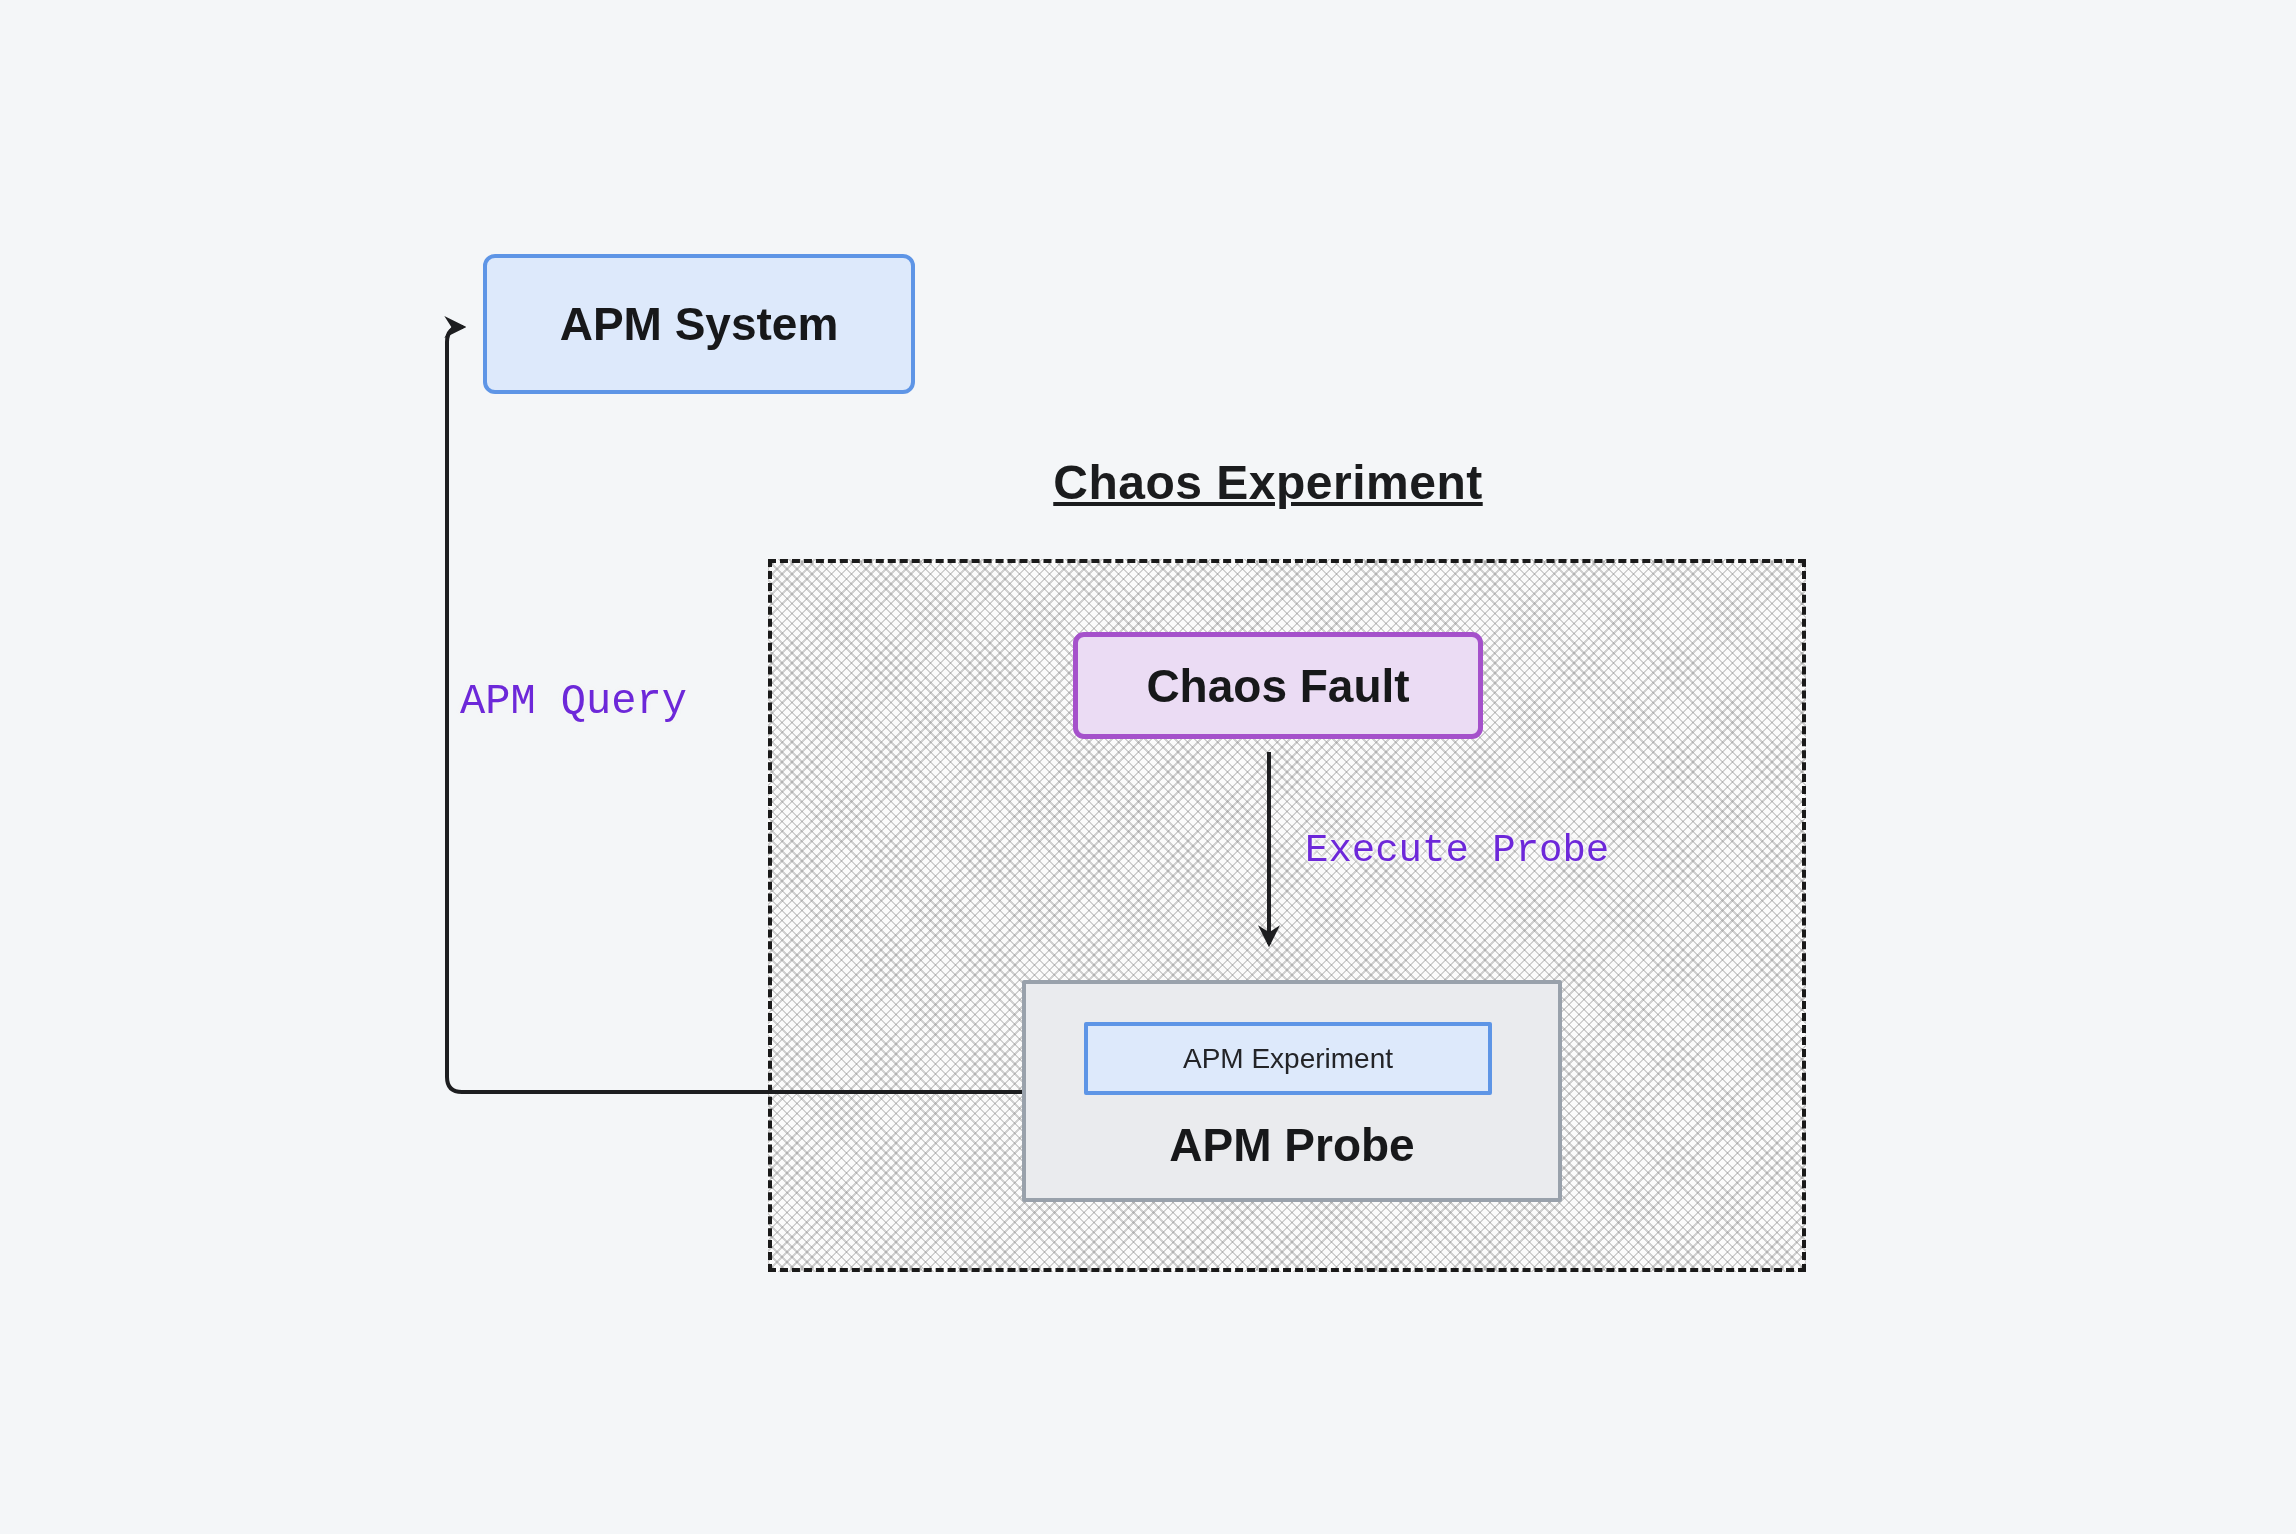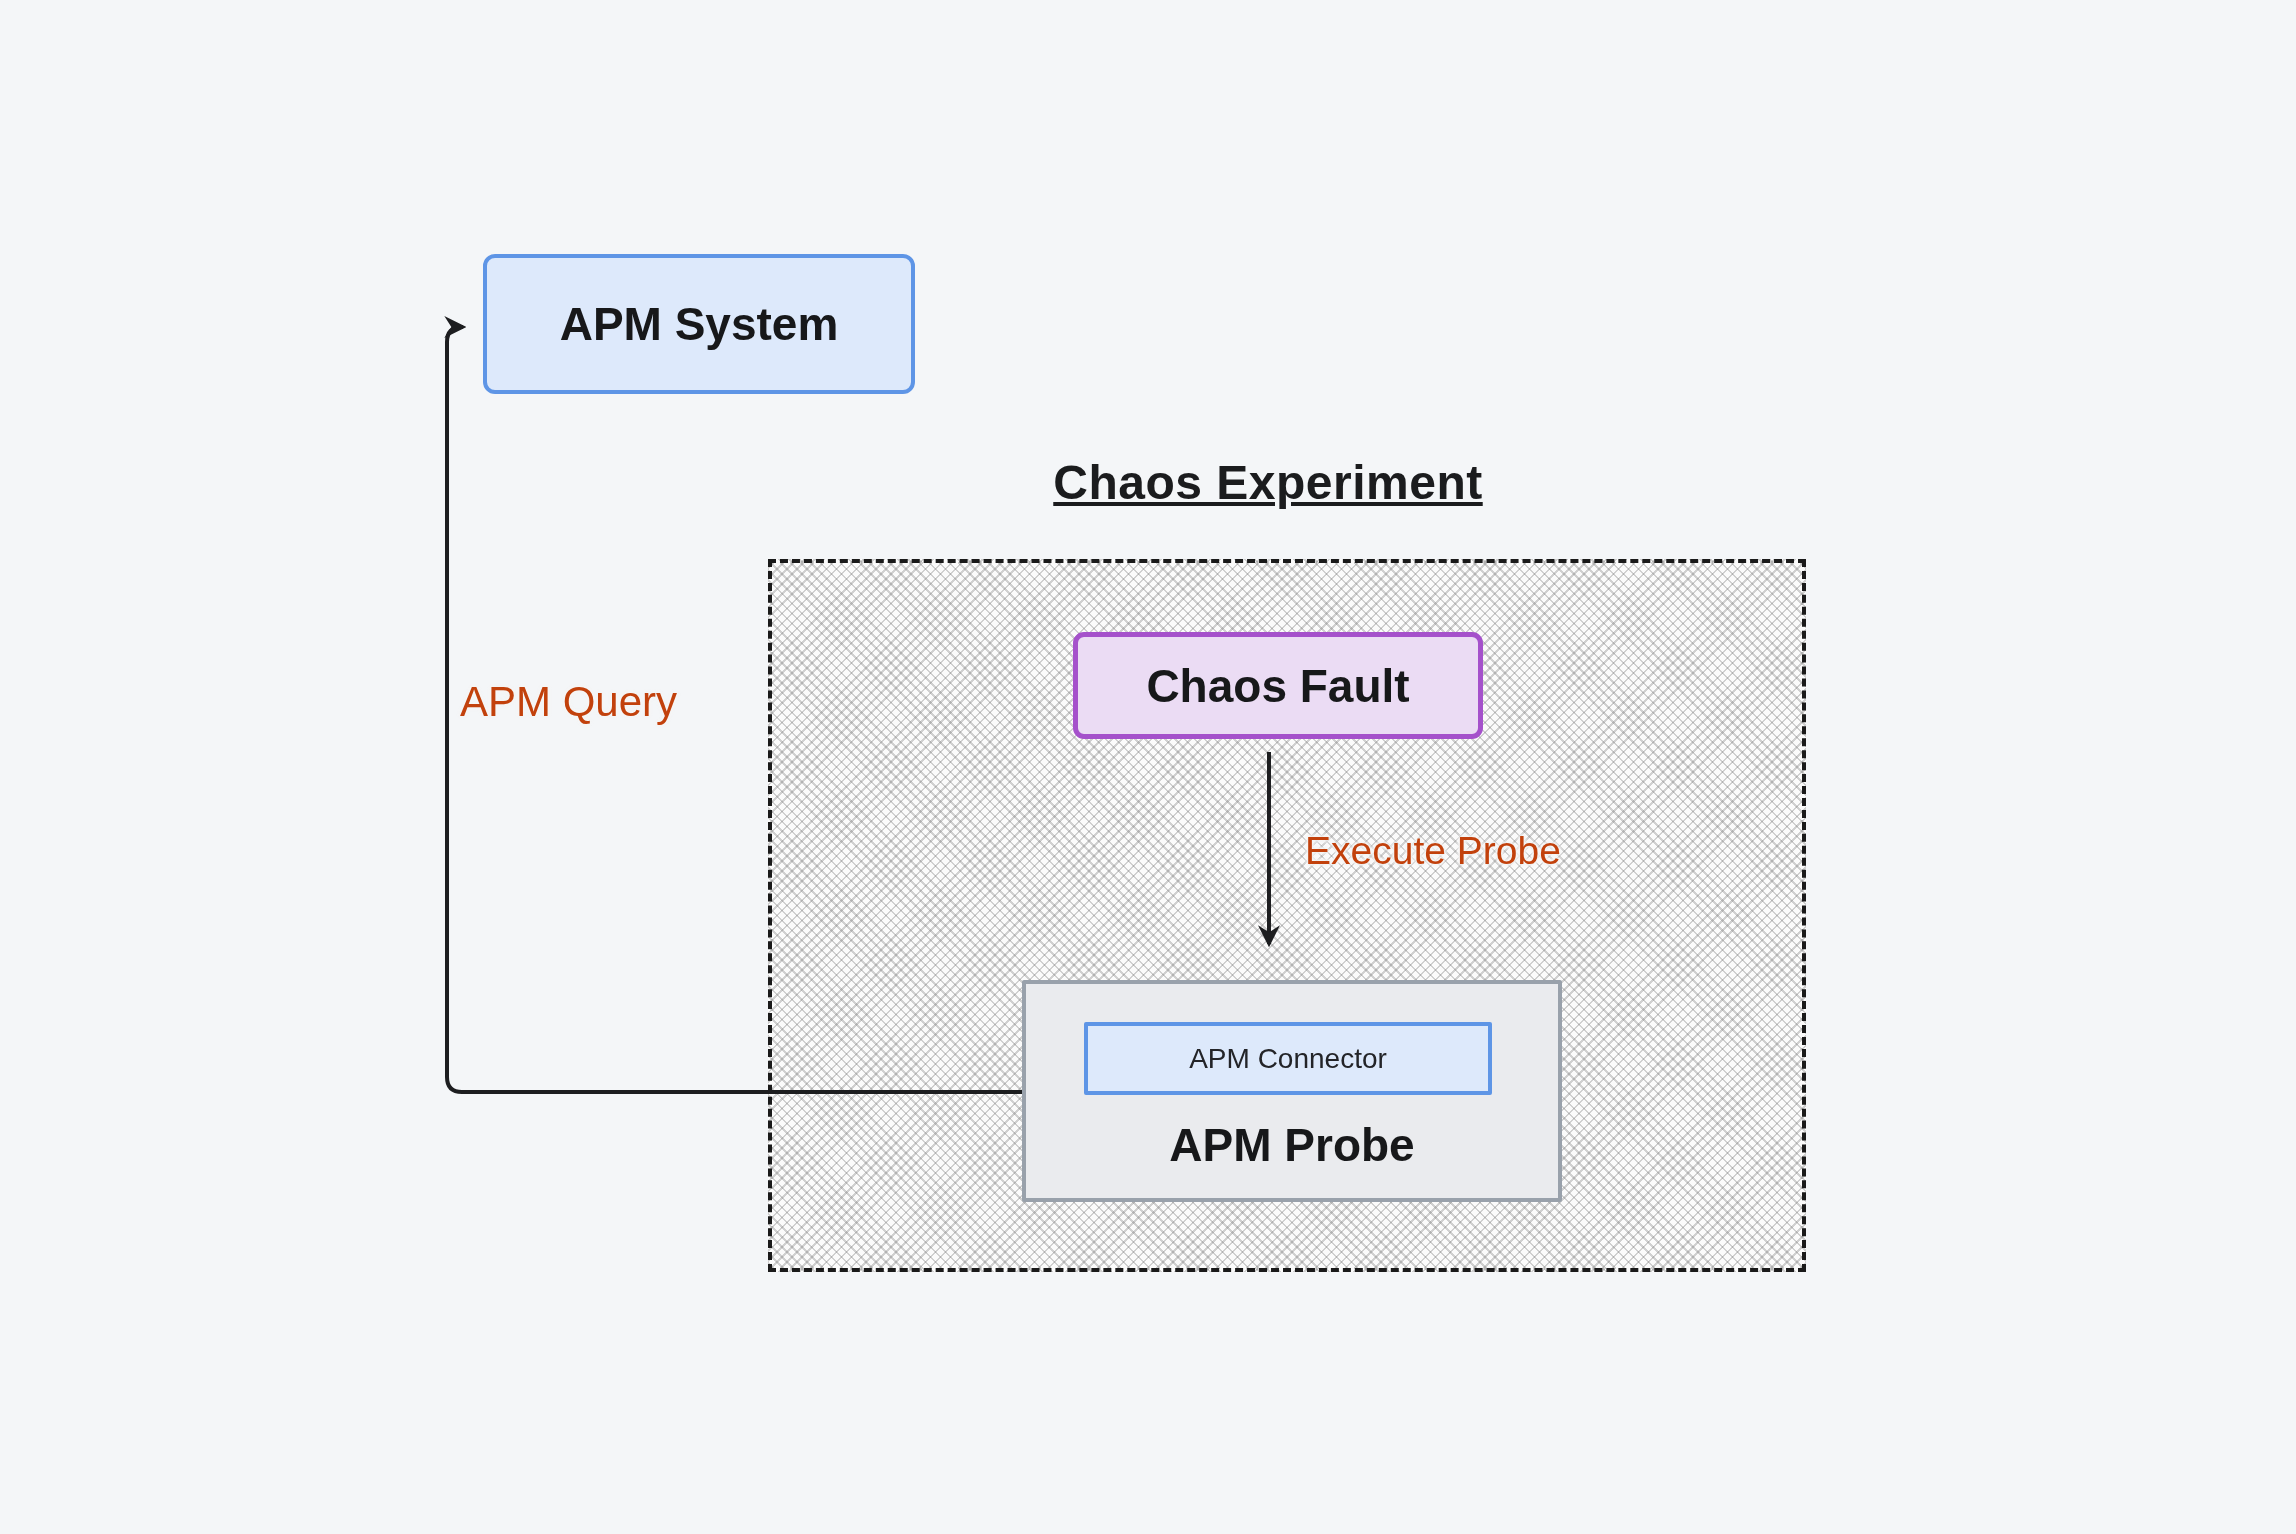--- a/index.html
+++ b/index.html
@@ -108,27 +108,28 @@
   }
   .edge-line {
     stroke: #1d1e20;
     stroke-width: 4px;
     fill: none;
   }
   .edge-label {
     position: absolute;
     font-size: 40px;
     font-weight: 500;
-    color: #c2410c;
+    color: #6d28d9;
     white-space: nowrap;
     text-shadow:
       -2px 0 3px rgba(246,246,246,0.95),
        2px 0 3px rgba(246,246,246,0.95),
        0 -2px 3px rgba(246,246,246,0.95),
        0  2px 3px rgba(246,246,246,0.95);
+    font-family: Liberation Mono, monospace;
   }
   .label-apm-query   { left: 460px;  top: 678px; font-size: 42px; }
   .label-execute-probe { left: 1305px; top: 829px; font-size: 39px; }
 </style>
 </head>
 <body>
 
 <div class="canvas">
 
   <div class="cluster"></div>
@@ -154,18 +155,18 @@
   <div class="node node-chaos-fault">
     <span>Chaos Fault</span>
   </div>
 
   <div class="node node-apm-system">
     <span>APM System</span>
   </div>
 
   <div class="node node-apm-probe">
     <div class="node-apm-connector">
-      <span>APM Connector</span>
+      <span>APM Experiment</span>
     </div>
     <div class="apm-probe-label">APM Probe</div>
   </div>
 
 </div>
 
 </body></html>

